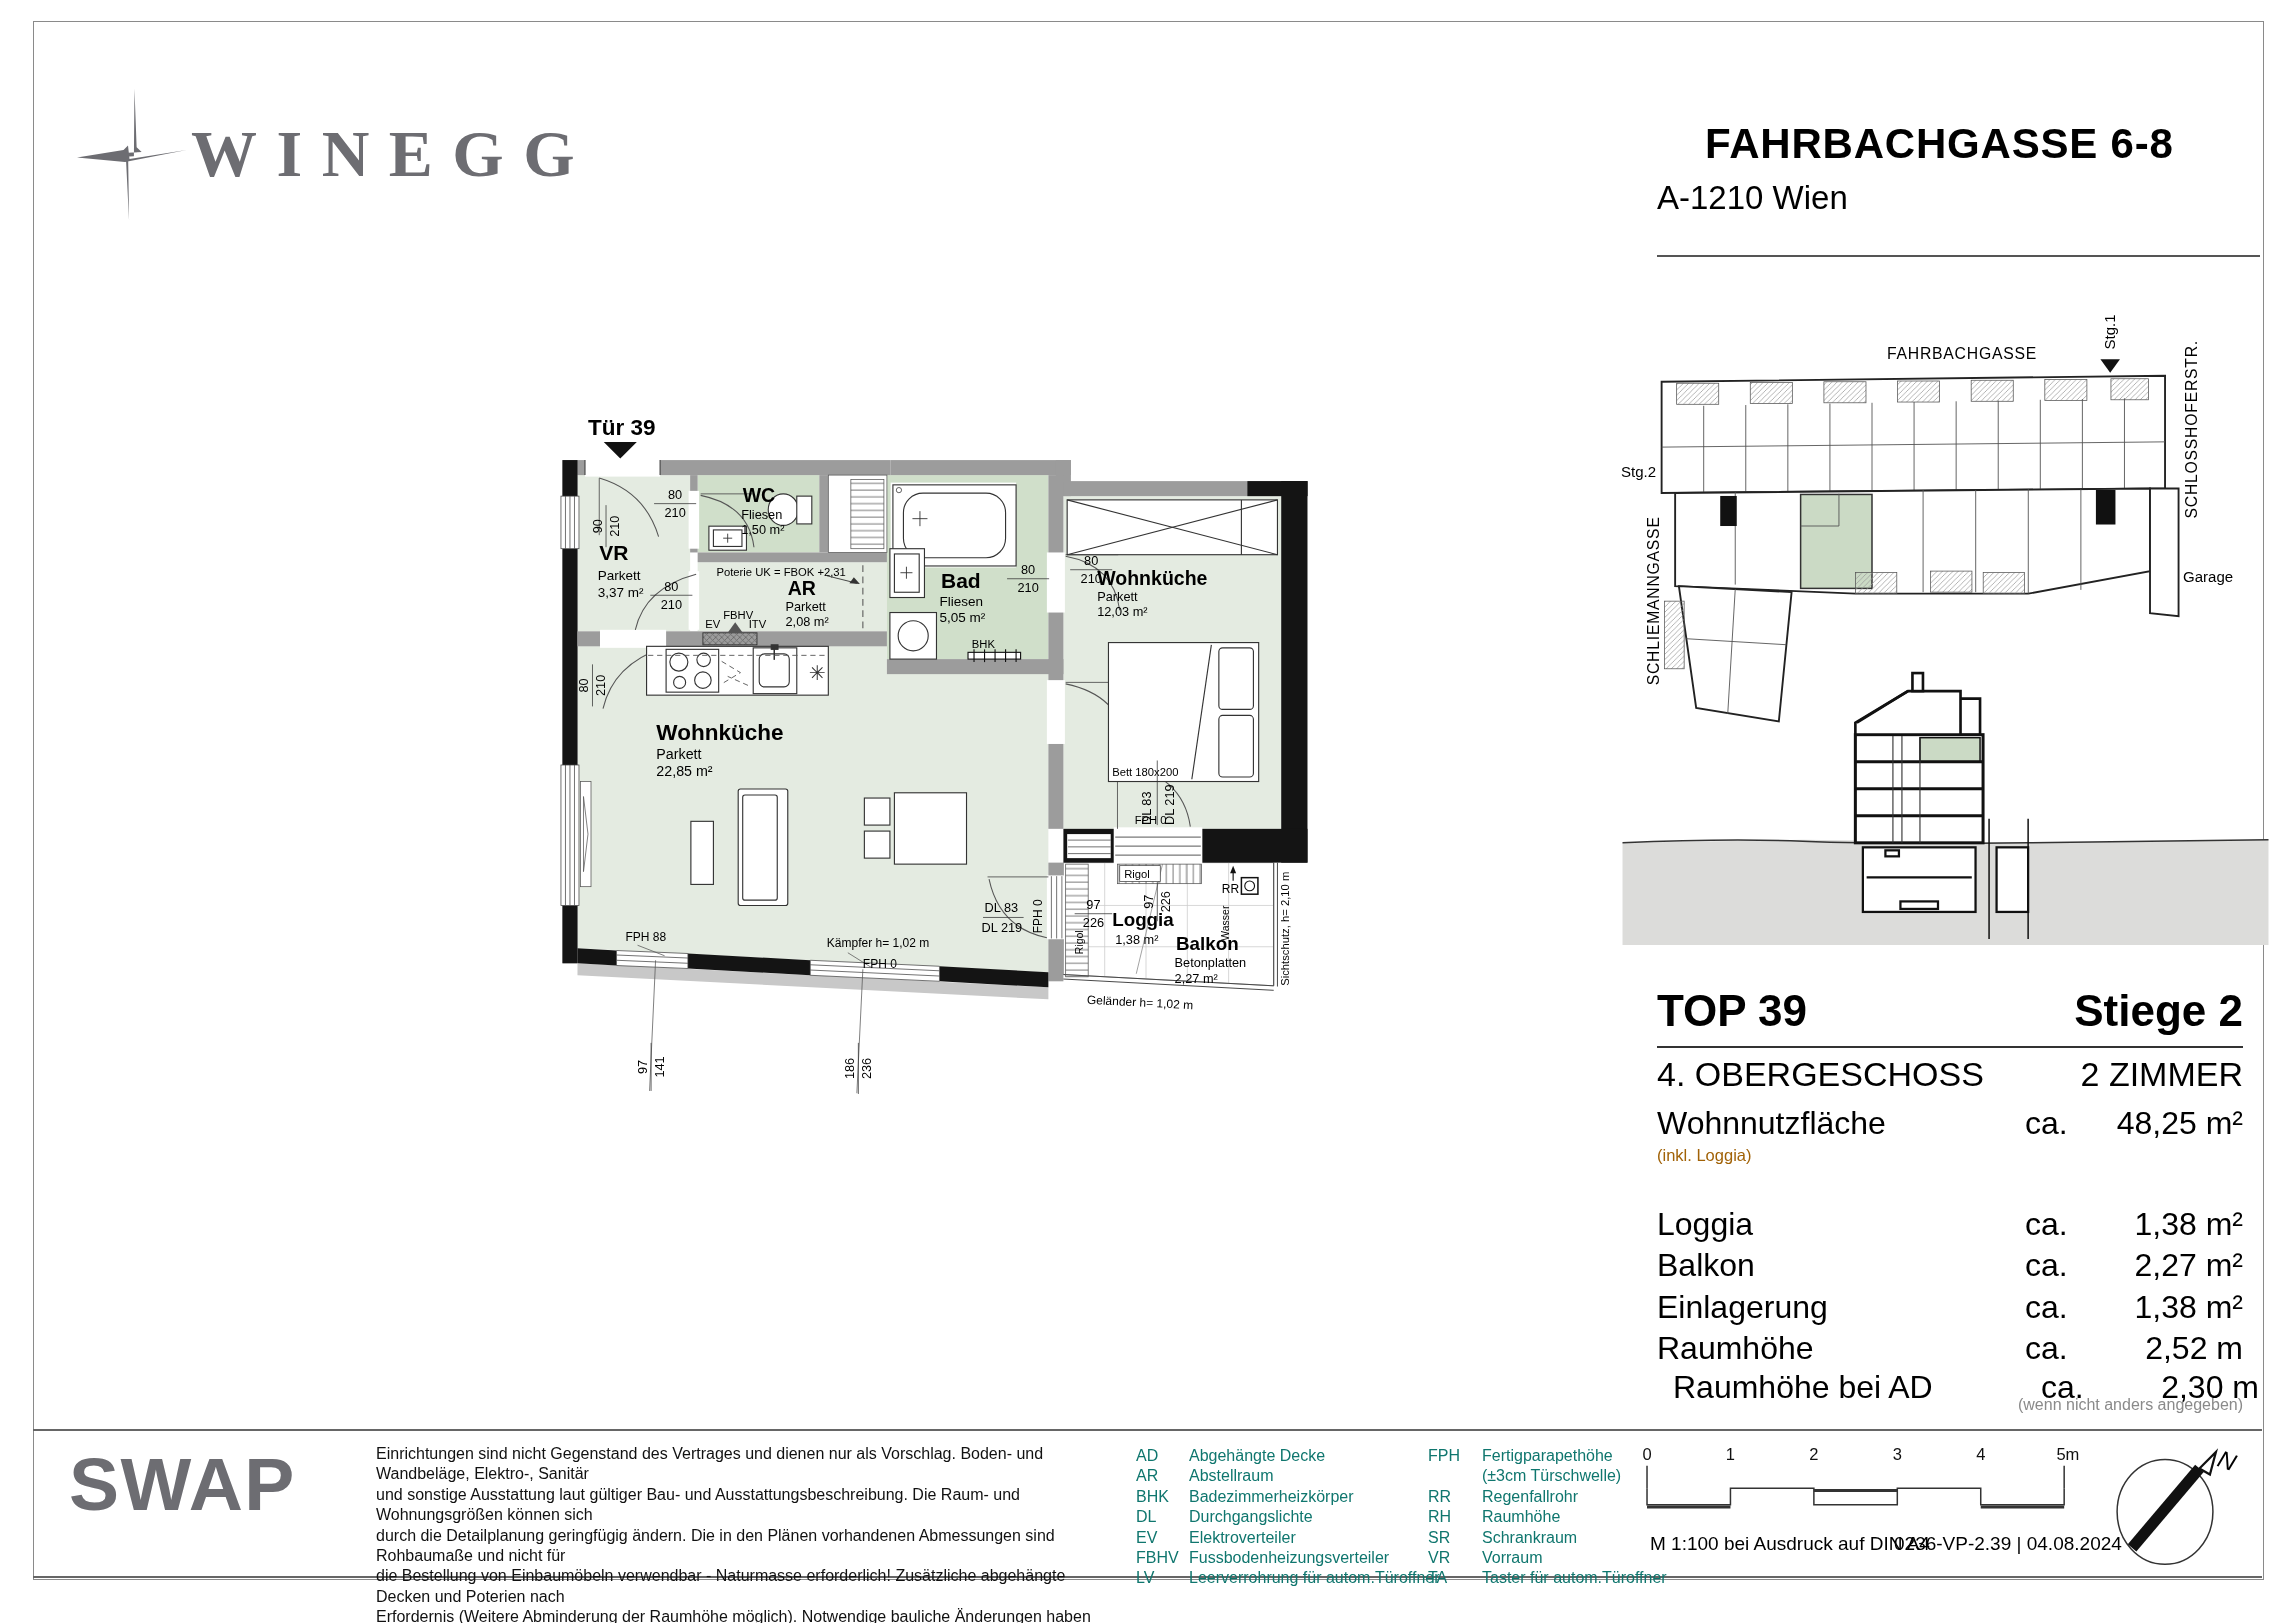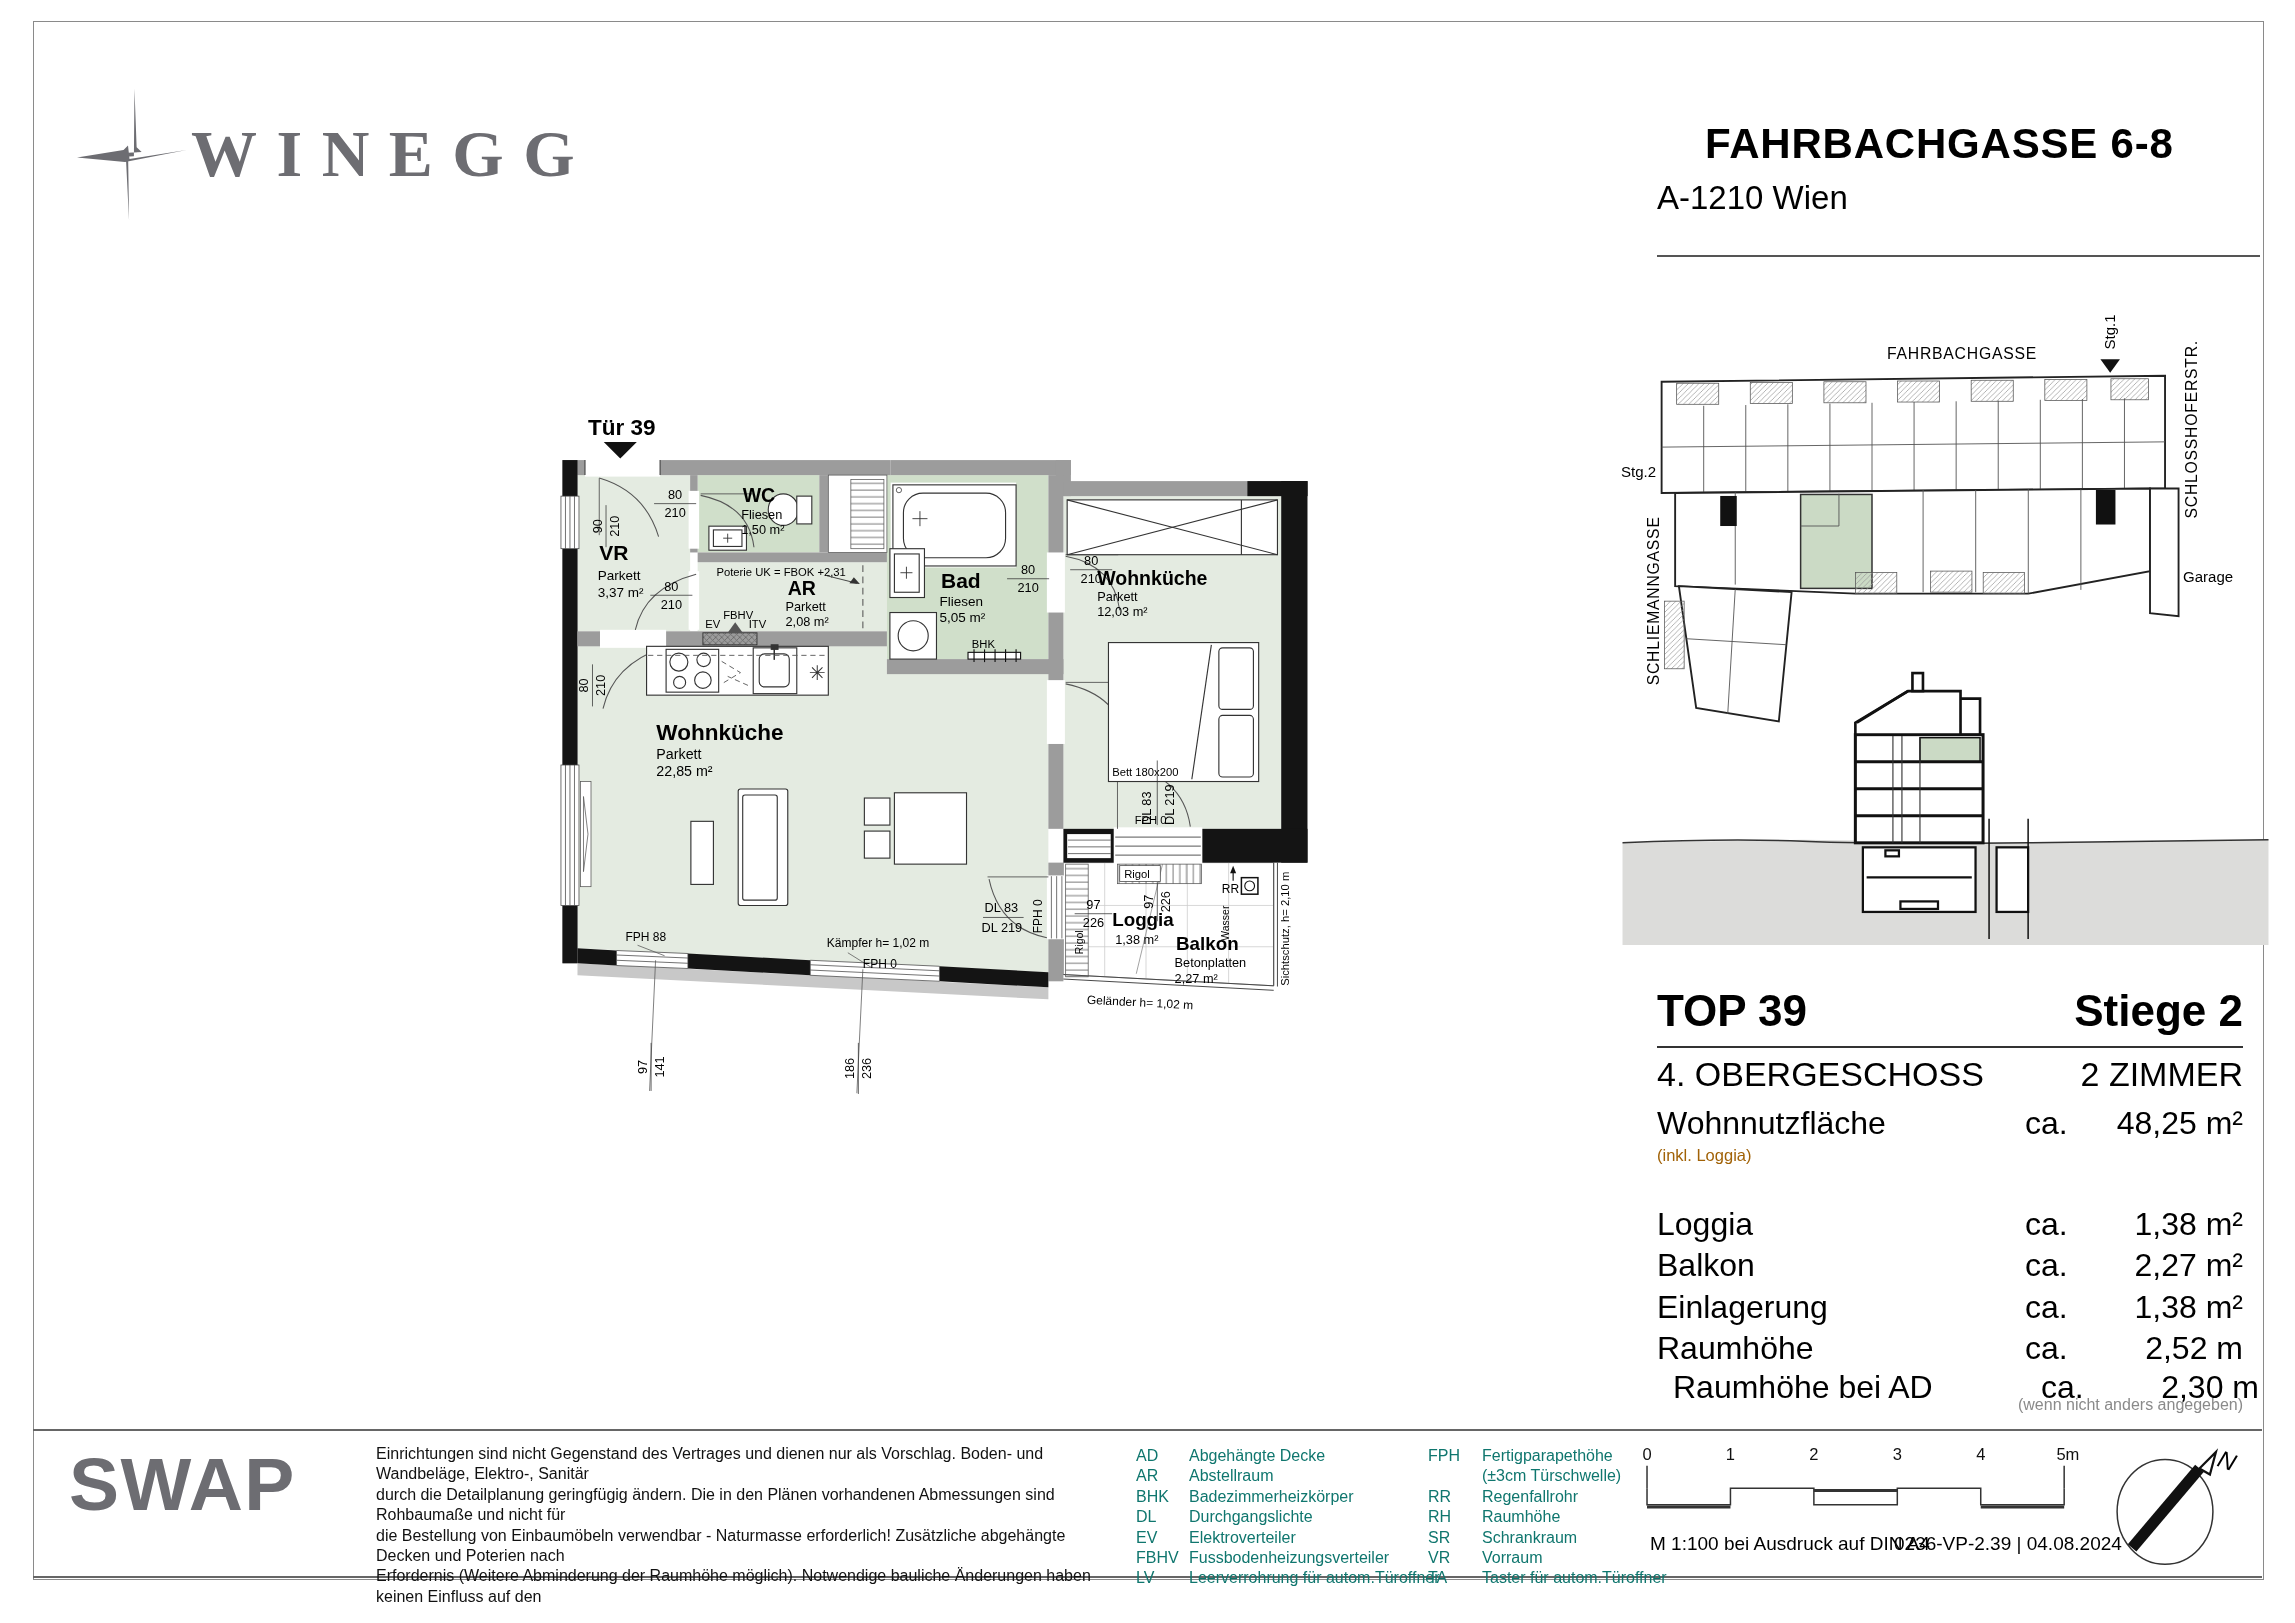--- a/index.html
+++ b/index.html
@@ -621,20 +621,21 @@
   <span class="val">2,30 m</span>
 </div>
 <div class="abs note-right">(wenn nicht anders angegeben)</div>
 
 <div class="abs hr-footer-top abs"></div>
 <div class="abs hr-footer-bottom abs"></div>
 <div class="abs swap-logo">SWAP</div>
 
 <div class="abs disclaimer">
   <div>Einrichtungen sind nicht Gegenstand des Vertrages und dienen nur als Vorschlag. Boden- und Wandbeläge, Elektro-, Sanitär</div>
+  <div>und sonstige Ausstattung laut gültiger Bau- und Ausstattungsbeschreibung. Die Raum- und Wohnungsgrößen können sich</div>
   <div>durch die Detailplanung geringfügig ändern. Die in den Plänen vorhandenen Abmessungen sind Rohbaumaße und nicht für</div>
   <div>die Bestellung von Einbaumöbeln verwendbar - Naturmasse erforderlich! Zusätzliche abgehängte Decken und Poterien nach</div>
   <div>Erfordernis (Weitere Abminderung der Raumhöhe möglich). Notwendige bauliche Änderungen haben keinen Einfluss auf den</div>
 
 </div>
 
 <div class="abs abbr abbr1">
   <table>
     <tbody>
         <tr>

